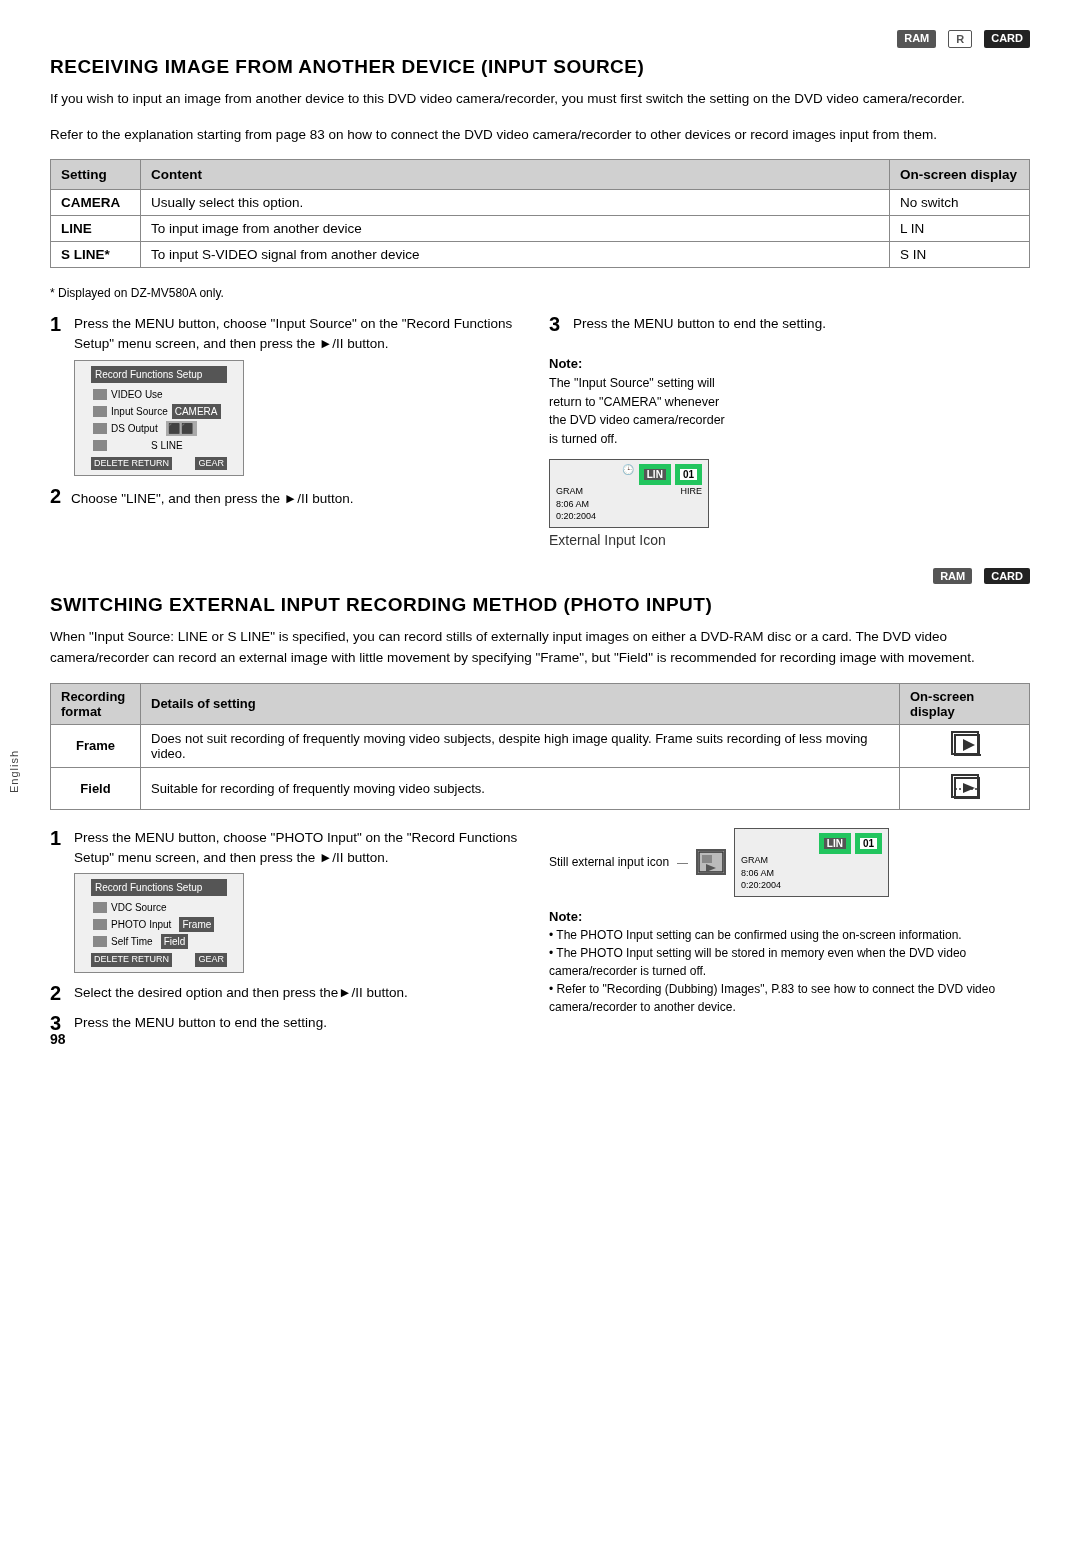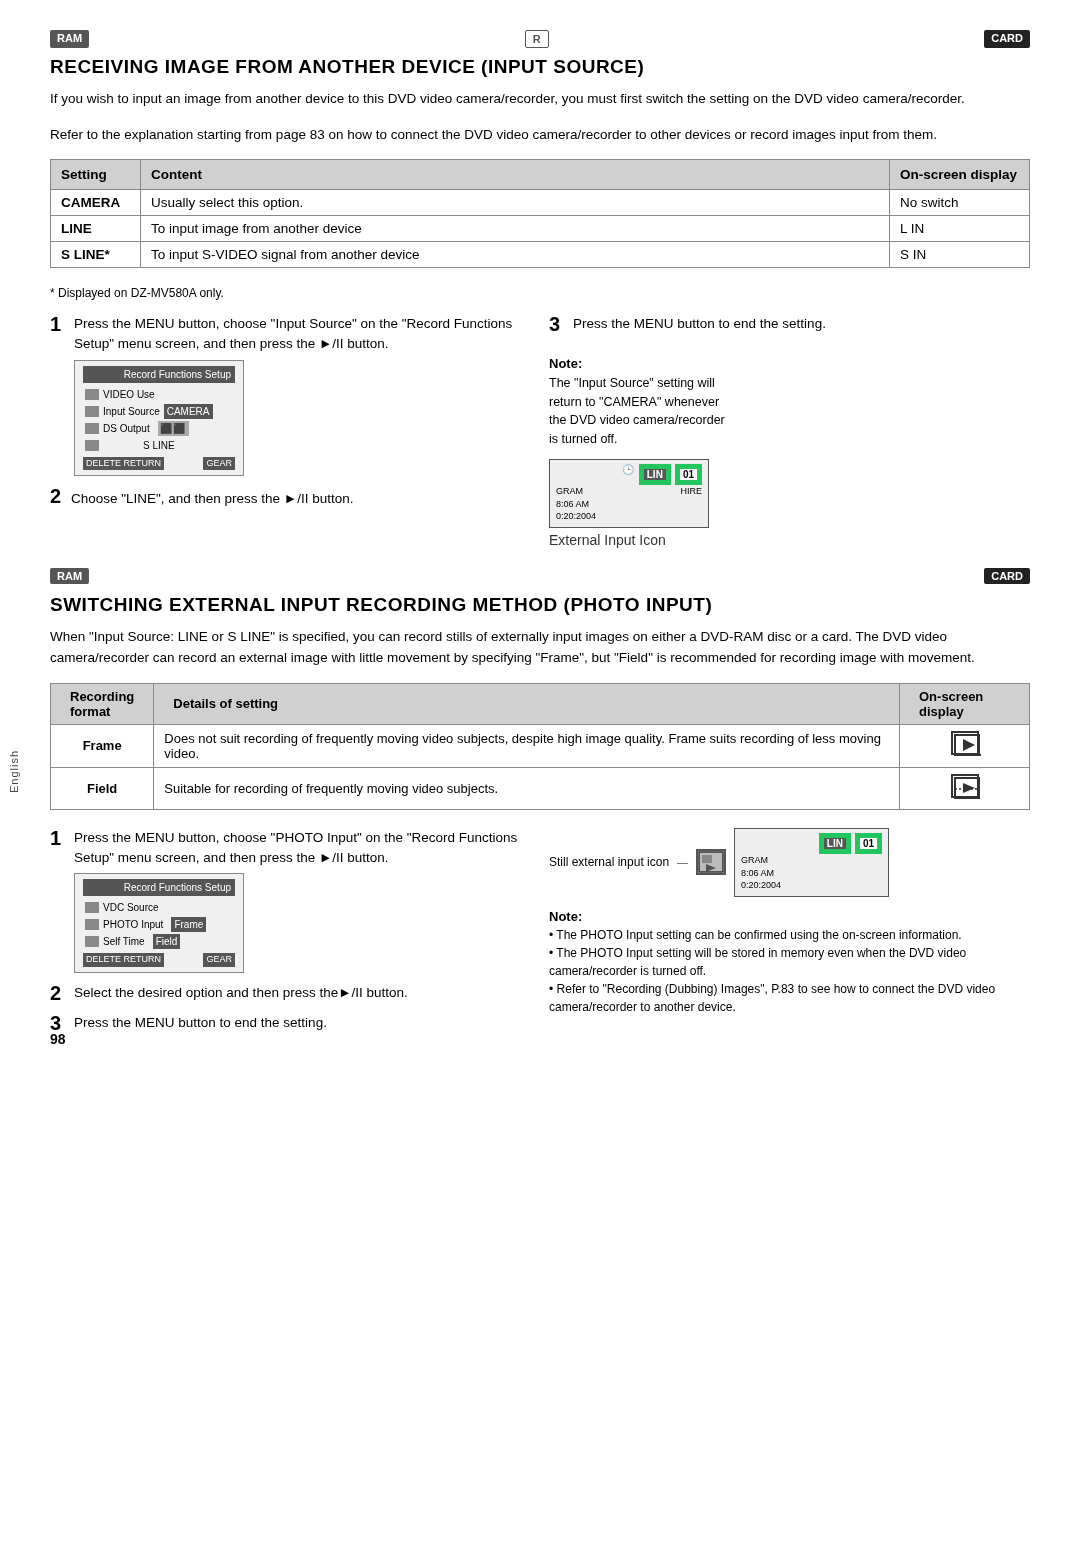--- a/index.html
+++ b/index.html
@@ -26,23 +26,23 @@
       writing-mode: vertical-rl;
       transform: rotate(180deg);
       font-size: 11px;
       color: #444;
       letter-spacing: 1px;
     }
 
     
     .badge-row {
       display: flex;
-      justify-content: space-between;
+      justify-content: flex-end;
       margin-bottom: 8px;
-      gap: 3px;
+      gap: 12px;
     }
 
     .badge {
       background: #555;
       color: #fff;
       font-size: 11px;
       font-weight: bold;
       padding: 2px 7px;
       border-radius: 2px;
     }
@@ -132,25 +132,24 @@
       min-width: 18px;
     }
     .step-text {
       flex: 1;
     }
 
     
     .menu-mockup {
       border: 1.5px solid #888;
       background: #f0f0f0;
-      padding: 5px 8px;
+      padding: 5px 16px;
       font-size: 10px;
       width: 170px;
       margin-top: 5px;
-      text-align: right;
     }
     .menu-mockup .menu-title {
       background: #555;
       color: #fff;
       padding: 1px 4px;
       margin-bottom: 3px;
       font-size: 10px;
     }
     .menu-mockup .menu-row {
       display: flex;
@@ -245,21 +244,21 @@
     
     .rec-table {
       width: 100%;
       border-collapse: collapse;
       margin-bottom: 18px;
       font-size: 13px;
     }
     .rec-table th {
       background: #d0d0d0;
       border: 1.5px solid #888;
-      padding: 5px 19px;
+      padding: 5px 10px;
       text-align: left;
       font-weight: bold;
     }
     .rec-table td {
       border: 1.5px solid #888;
       padding: 6px 10px;
       vertical-align: middle;
     }
     .rec-table td:first-child {
       font-weight: bold;

